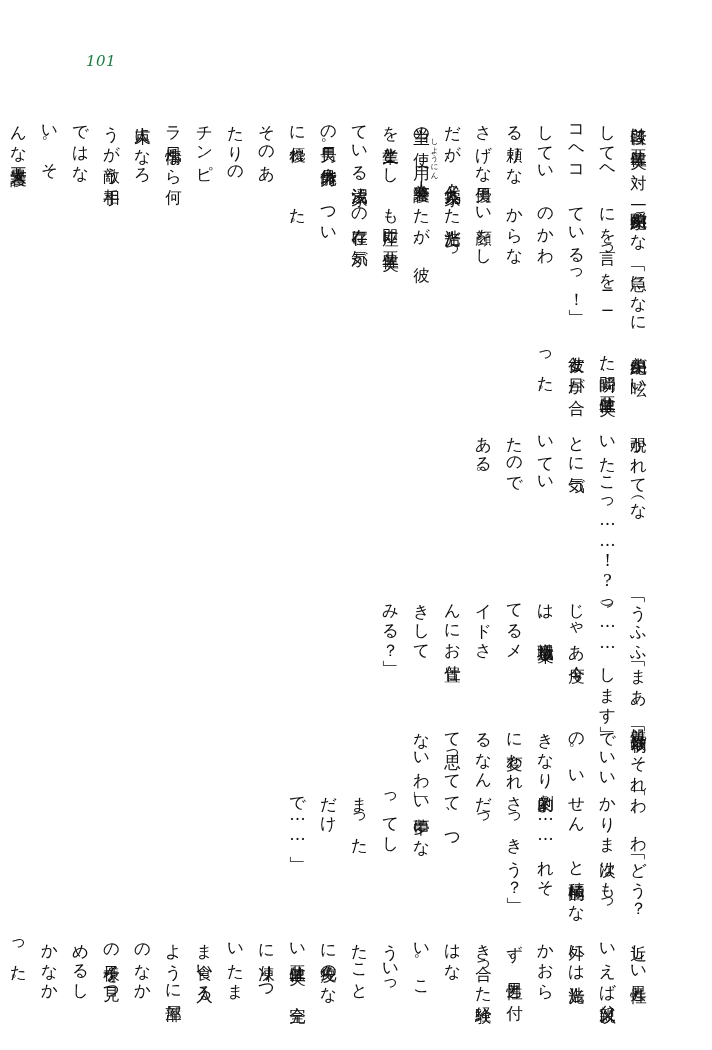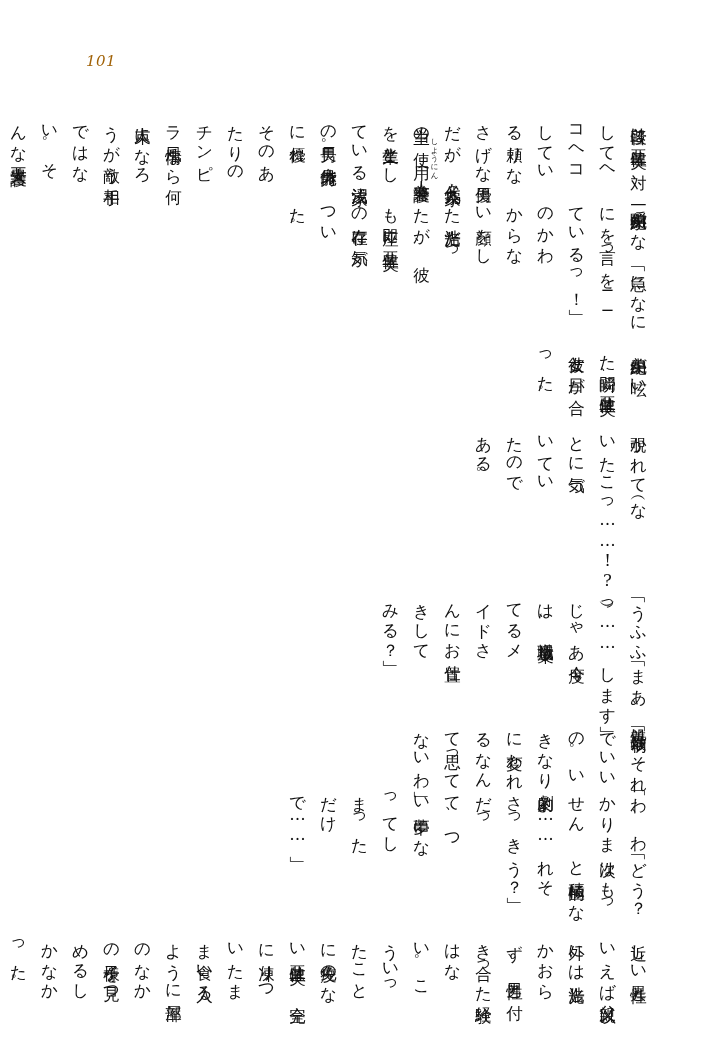--- a/index.html
+++ b/index.html
@@ -14,21 +14,21 @@
     background: #ffffff;
     overflow: hidden;
     font-family: "DejaVu Serif", "Liberation Serif", serif;
   }
   #page-number {
     position: absolute;
     top: 52px;
     left: 86px;
     font-size: 15px;
     font-style: italic;
-    color: #a16207;
+    color: #15803d;
     letter-spacing: 0.5px;
   }
   #body-text {
     position: absolute;
     top: 96px;
     left: 46px;
     width: 608px;
     height: 900px;
     writing-mode: vertical-rl;
     text-orientation: upright;

